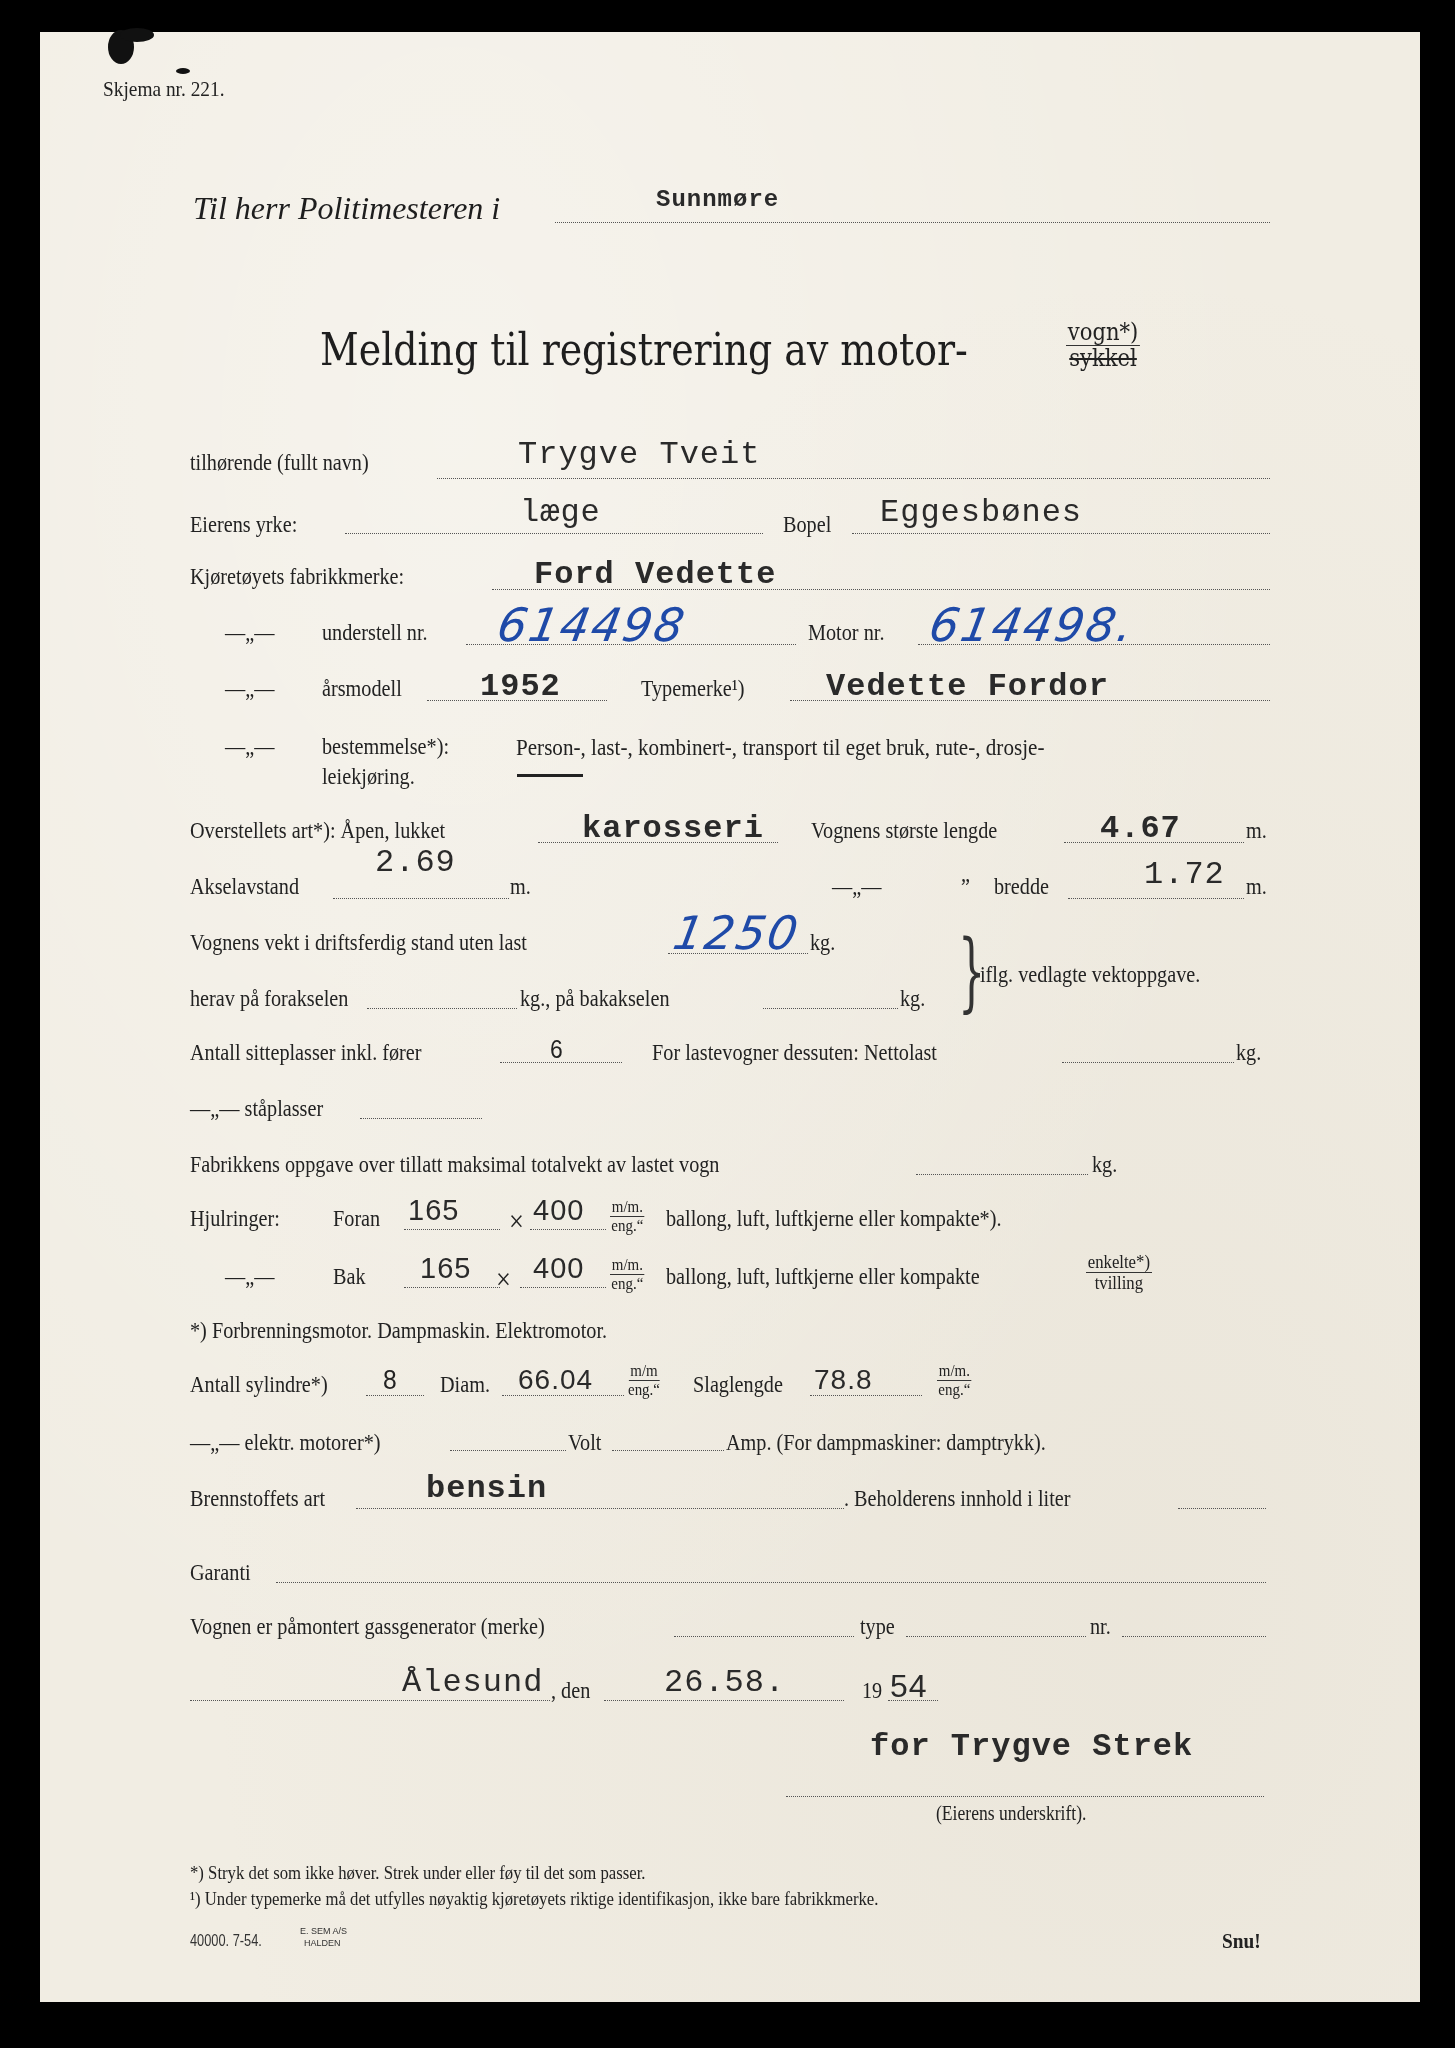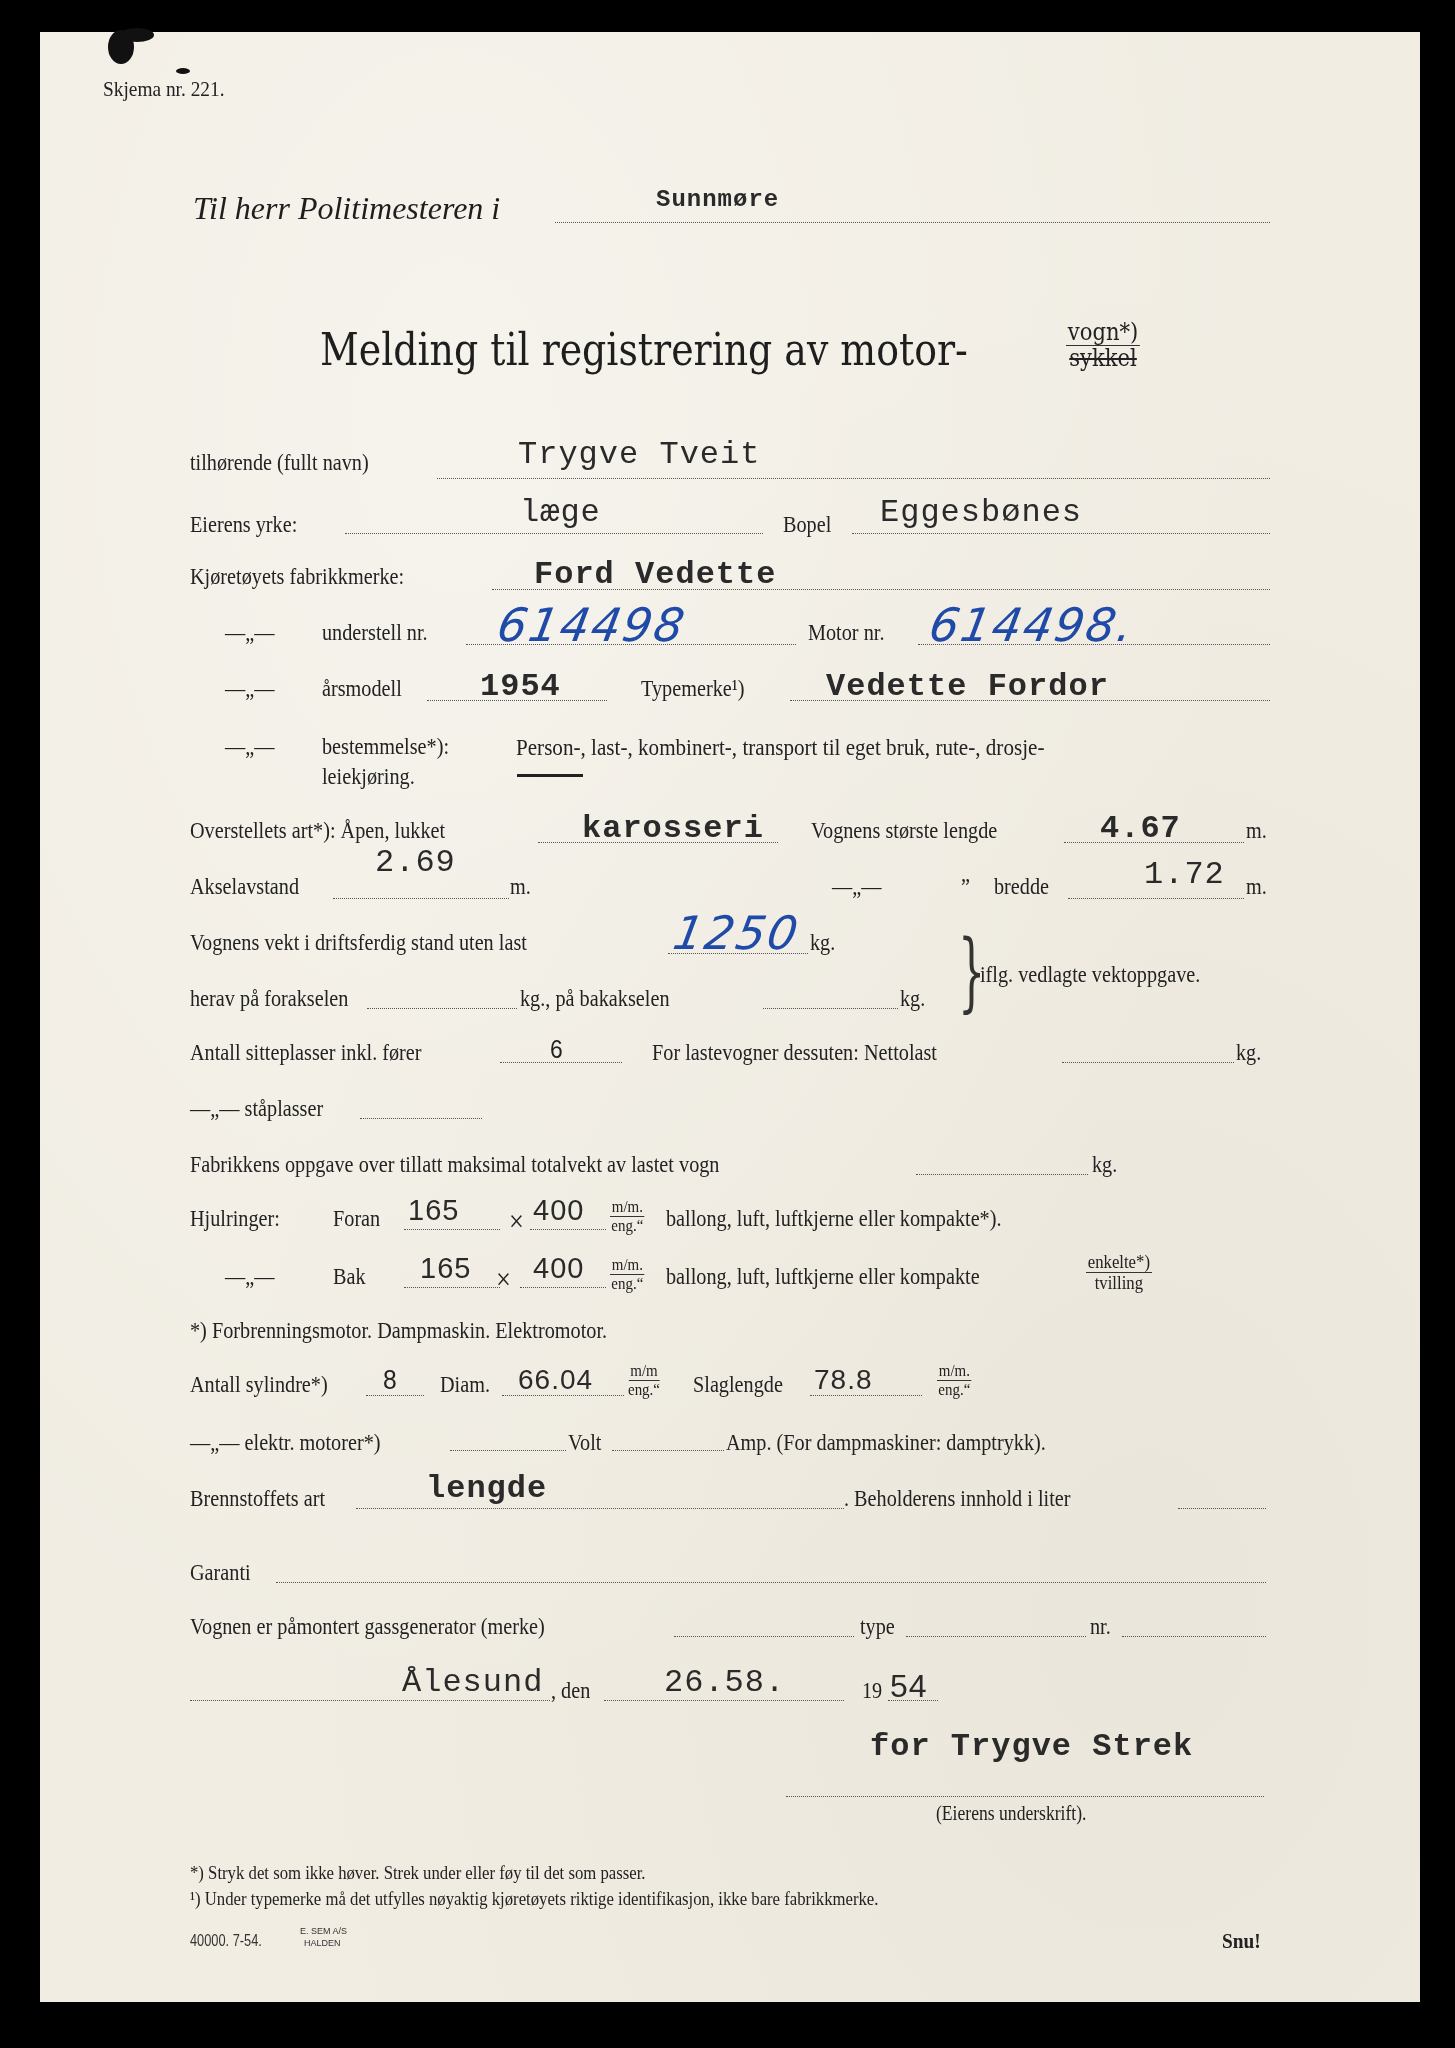--- a/index.html
+++ b/index.html
@@ -65,21 +65,21 @@
 <div class="txt" style="left:322px;top:620px;">understell nr.</div>
 <div class="dots" style="left:466px;top:644px;width:330px;"></div>
 <div class="hand" style="left:498px;top:598px;">614498</div>
 <div class="txt" style="left:808px;top:620px;">Motor nr.</div>
 <div class="dots" style="left:918px;top:644px;width:352px;"></div>
 <div class="hand" style="left:930px;top:598px;">614498.</div>
 
 <div class="txt" style="left:225px;top:676px;">—„—</div>
 <div class="txt" style="left:322px;top:676px;">årsmodell</div>
 <div class="dots" style="left:427px;top:700px;width:180px;"></div>
-<div class="tw" style="left:480px;top:668px;">1954</div>
+<div class="tw" style="left:480px;top:668px;">1952</div>
 <div class="txt" style="left:641px;top:676px;">Typemerke¹)</div>
 <div class="dots" style="left:790px;top:700px;width:480px;"></div>
 <div class="tw" style="left:826px;top:668px;text-align:right;">Vedette Fordor</div>
 
 <div class="txt" style="left:225px;top:734px;">—„—</div>
 <div class="txt" style="left:322px;top:734px;">bestemmelse*):</div>
 <div class="txt" style="left:516px;top:734px;font-size:24px;">Person-, last-, kombinert-, transport til eget bruk, rute-, drosje-</div>
 <div class="txt" style="left:322px;top:764px;">leiekjøring.</div>
 <div class="strike" style="left:517px;top:774px;width:66px;"></div>
 
@@ -179,21 +179,21 @@
 </div>
 
 <div class="txt" style="left:190px;top:1430px;">—„— elektr. motorer*)</div>
 <div class="dots" style="left:450px;top:1450px;width:116px;"></div>
 <div class="txt" style="left:568px;top:1430px;">Volt</div>
 <div class="dots" style="left:612px;top:1450px;width:112px;"></div>
 <div class="txt" style="left:726px;top:1430px;">Amp.  (For dampmaskiner:  damptrykk).</div>
 
 <div class="txt" style="left:190px;top:1486px;">Brennstoffets art</div>
 <div class="dots" style="left:356px;top:1508px;width:488px;"></div>
-<div class="tw" style="left:426px;top:1470px;">lengde</div>
+<div class="tw" style="left:426px;top:1470px;">bensin</div>
 <div class="txt" style="left:844px;top:1486px;">.  Beholderens innhold i liter</div>
 <div class="dots" style="left:1178px;top:1508px;width:88px;"></div>
 
 <div class="txt" style="left:190px;top:1560px;">Garanti</div>
 <div class="dots" style="left:276px;top:1582px;width:990px;"></div>
 
 <div class="txt" style="left:190px;top:1614px;">Vognen er påmontert gassgenerator (merke)</div>
 <div class="dots" style="left:674px;top:1636px;width:180px;"></div>
 <div class="txt" style="left:860px;top:1614px;">type</div>
 <div class="dots" style="left:906px;top:1636px;width:180px;"></div>

